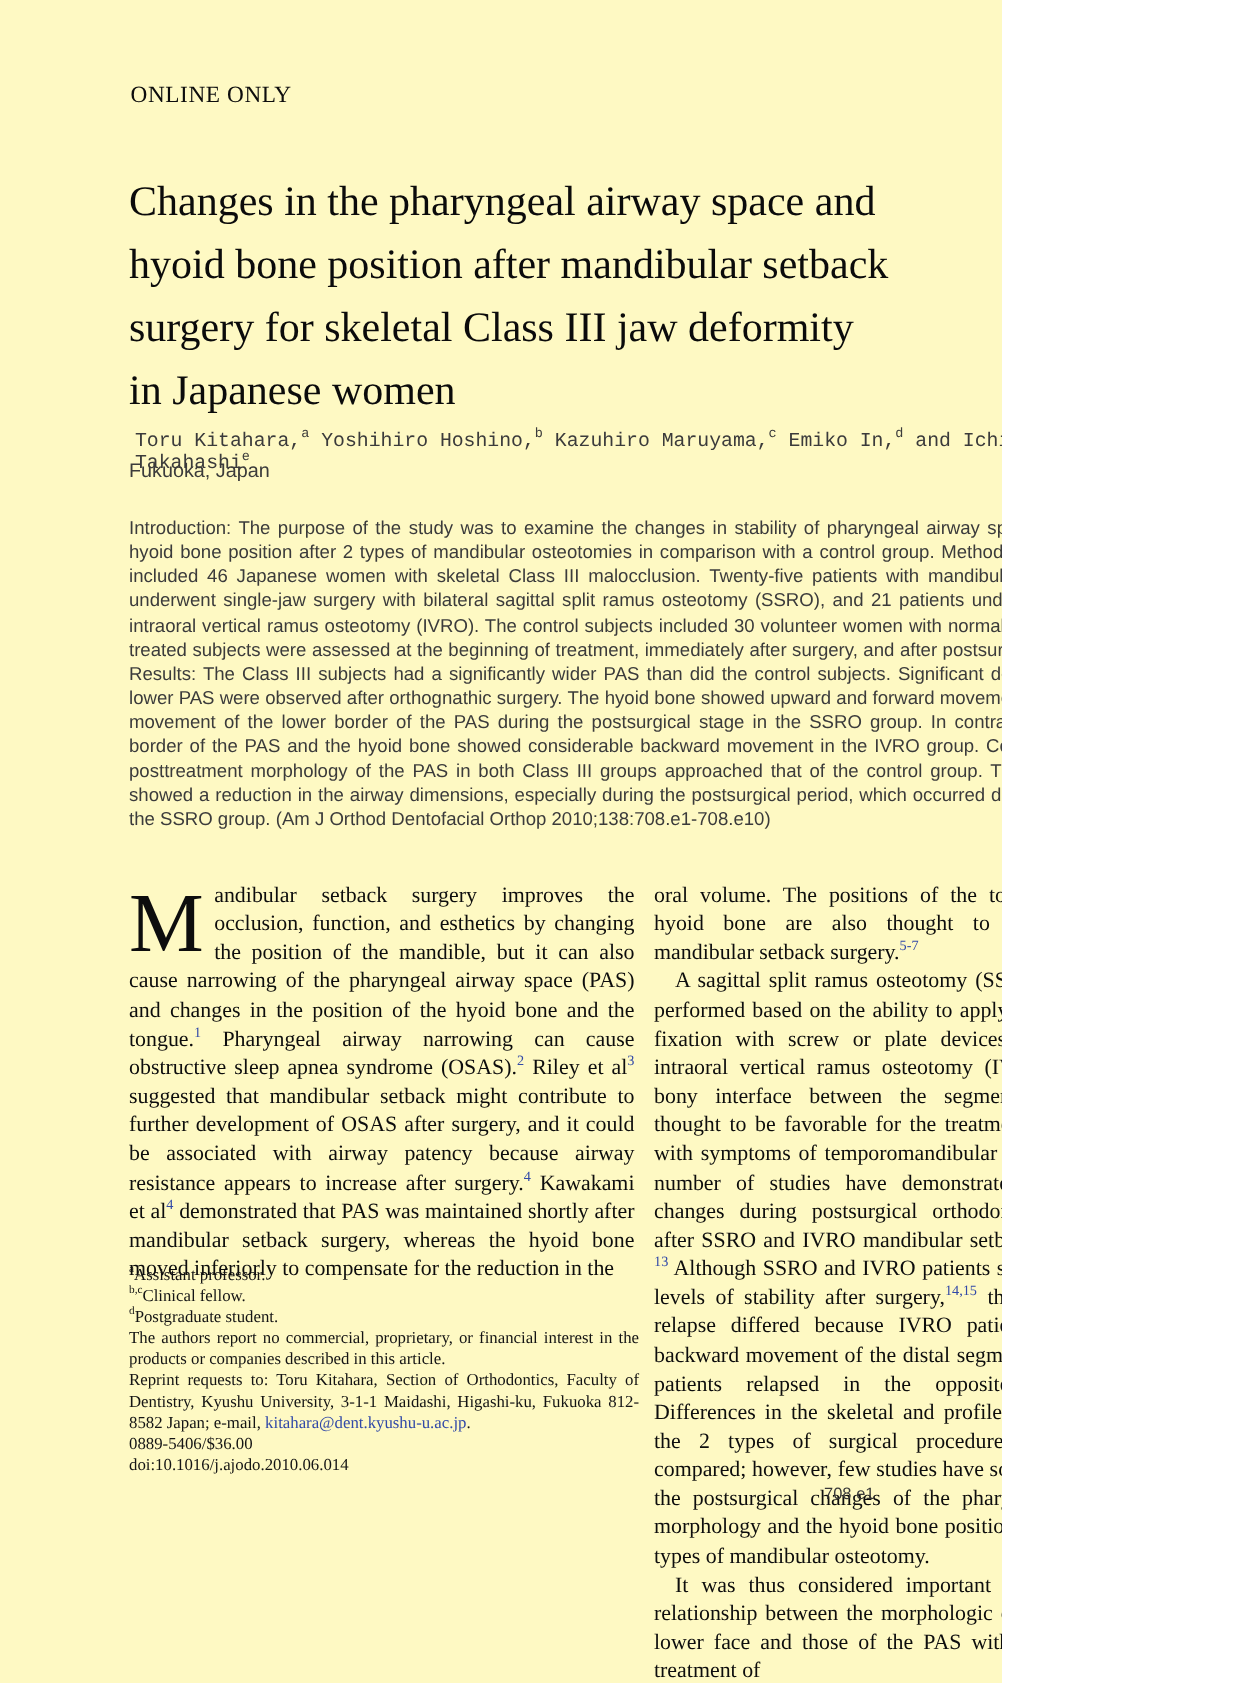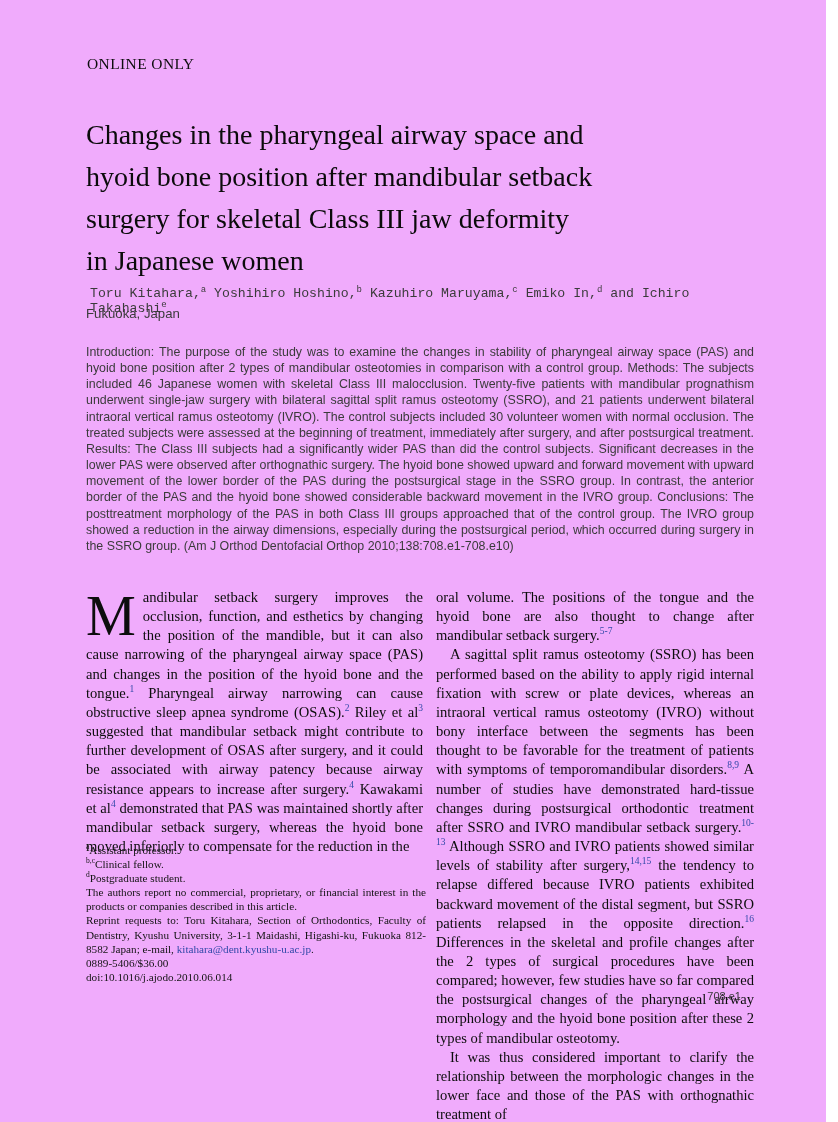--- a/index.html
+++ b/index.html
@@ -2,21 +2,21 @@
 <html><head>
 <meta charset="utf-8">
 <style>
   * { margin:0; padding:0; box-sizing:border-box; }
   html, body { background:#ffffff; }
   body {
     width:838px; height:1122px;
     font-family:"Liberation Serif", serif;
     color:#0d0d0d;
   }
-  .page { position:relative; width:826px; height:1122px; background:#f0abfc; overflow:hidden; }
+  .page { position:relative; width:668px; height:1122px; background:#fef9c3; overflow:hidden; }
 
   .online-only {
     position:absolute; left:87px; top:55px;
     font-family:"Liberation Serif", serif;
     font-size:15.5px; letter-spacing:0.4px; color:#0d0d0d;
   }
 
   .title {
     position:absolute; left:86px; top:114px; width:700px;
     font-family:"Liberation Serif", serif;

